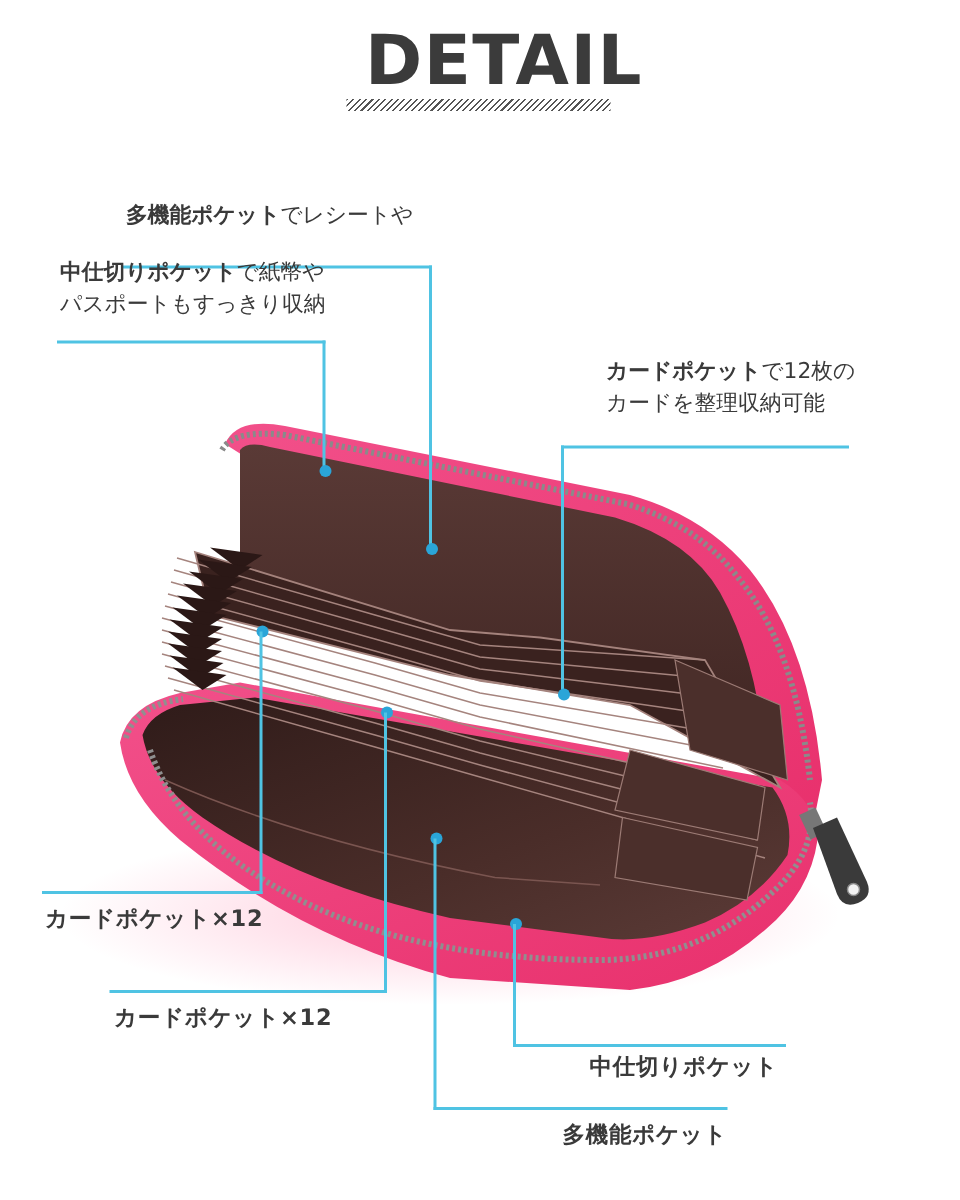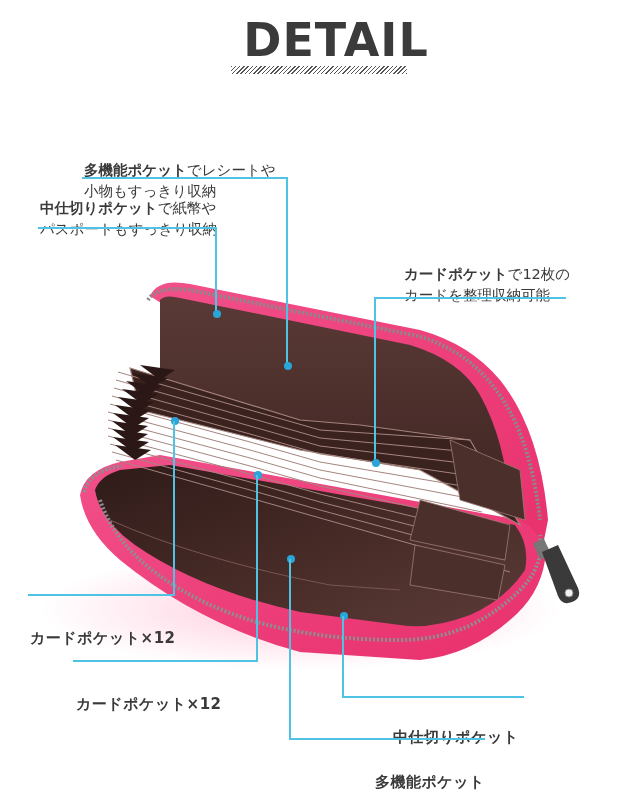--- a/index.html
+++ b/index.html
@@ -12,21 +12,21 @@
     letter-spacing: 1px; color: #3b3b3b; line-height: 52px; padding-left: 32px;
   }
   .title-underline {
     position: absolute; left: 231px; top: 66px; width: 176px; height: 8px;
     background: repeating-linear-gradient(135deg, #555 0px, #555 1px, #ffffff 1px, #ffffff 3px);
   }
 
   .wallet { position: absolute; left: 0; top: 0; width: 640px; height: 800px; }
 
   .label {
-    position: absolute; font-size: 14.5px; line-height: 21px; color: #3a3a3a; white-space: nowrap; margin-top: 26px;
+    position: absolute; font-size: 14.5px; line-height: 21px; color: #3a3a3a; white-space: nowrap;
   }
   .label b { font-weight: bold; }
   .label-bold { font-weight: bold; font-size: 15px; letter-spacing: 0.5px; }
 
   .leader { position: absolute; background: #4fc3e3; }
   .h { height: 2px; }
   .v { width: 2px; }
   .dot {
     position: absolute; width: 8px; height: 8px; border-radius: 50%;
     background: #2aa5d8; margin-left: -3px; margin-top: -4px;
@@ -115,21 +115,20 @@
 
   <g>
     <rect x="536" y="540" width="12" height="18" fill="#777" transform="rotate(-25 542 549)"></rect>
     <path d="M542,552 L558,545 L578,588 Q582,598 572,602 Q562,606 558,596 Z" fill="#3a3a3a"></path>
     <circle cx="569" cy="593" r="4" fill="#f2f2f2" stroke="#888" stroke-width="1"></circle>
   </g>
 </svg>
 
 <div class="label" style="left:84px; top:134px;">
   <b>多機能ポケット</b><span>でレシートや</span><br>
-  <span>小物もすっきり収納</span>
 </div>
 <div class="leader h" style="left:82px; top:177px; width:206px;"></div>
 <div class="leader v" style="left:286px; top:177px; height:190px;"></div>
 <div class="dot" style="left:287px; top:366px;"></div>
 
 <div class="label" style="left:40px; top:172px;">
   <b>中仕切りポケット</b><span>で紙幣や</span><br>
   <span>パスポートもすっきり収納</span>
 </div>
 <div class="leader h" style="left:38px; top:227px; width:179px;"></div>

